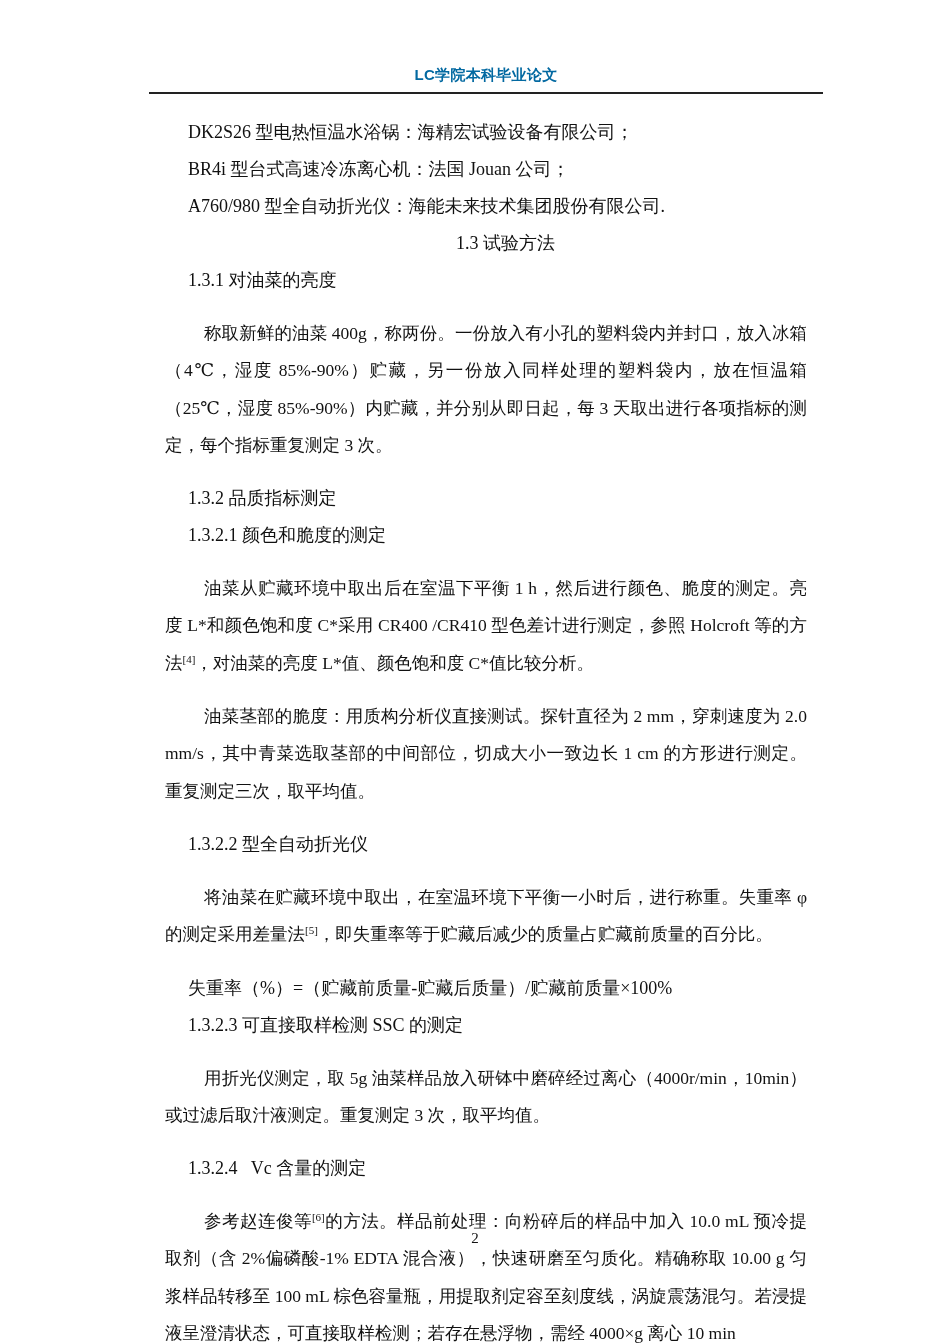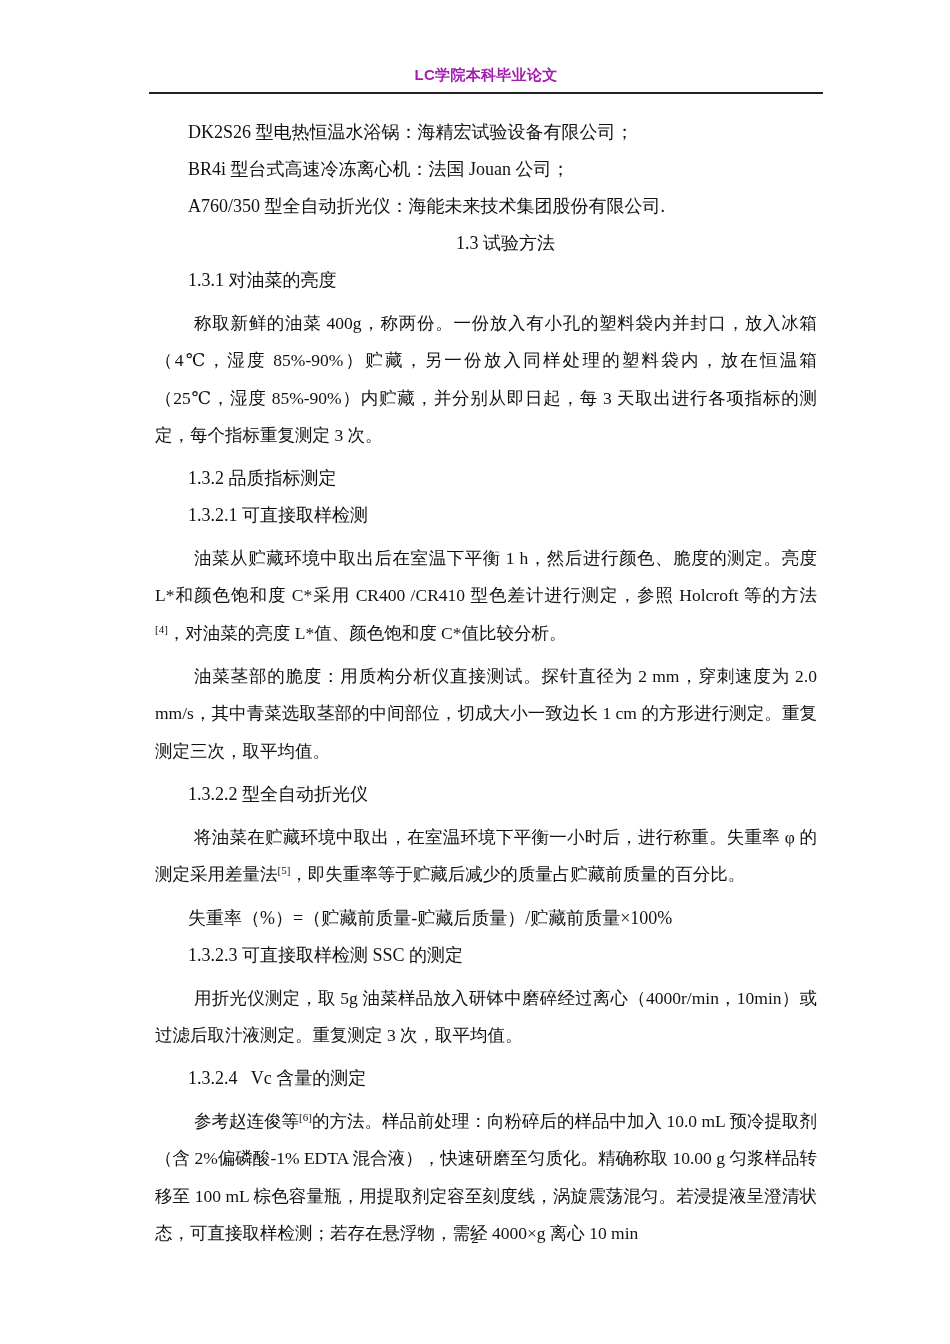--- a/index.html
+++ b/index.html
@@ -23,21 +23,21 @@
       height: 28px;
       border-bottom: 2px solid #222222;
       text-align: center;
     }
     .page-header-title {
       font-family: "Liberation Sans", "DejaVu Sans", sans-serif;
       font-weight: bold;
       font-size: 15px;
       line-height: 22px;
       letter-spacing: 0.3px;
-      color: #a21caf;
+      color: #0369a1;
     }
     .body {
       position: absolute;
       left: 149px;
       top: 114px;
       width: 674px;
     }
     .line {
       font-size: 18px;
       line-height: 37px;
@@ -45,21 +45,21 @@
       white-space: nowrap;
       overflow: visible;
     }
     .indent { padding-left: 39px; }
     .para {
       font-size: 17.5px;
       line-height: 37.3px;
       text-indent: 39px;
       text-align: justify;
       text-justify: inter-character;
-      margin: 6px;
+      margin: 16px;
     }
     .heading-bold {
       font-weight: normal;
       font-family: "Liberation Serif", "DejaVu Serif", serif;
       text-align: center;
     }
     sup {
       font-size: 11px;
       line-height: 0;
       vertical-align: 6px;
@@ -77,29 +77,29 @@
 </head>
 <body>
 
 <div class="page-header">
   <span class="page-header-title">LC学院本科毕业论文</span>
 </div>
 
 <div class="body">
   <div class="line indent">DK2S26 型电热恒温水浴锅：海精宏试验设备有限公司；</div>
   <div class="line indent">BR4i 型台式高速冷冻离心机：法国 Jouan 公司；</div>
-  <div class="line indent">A760/350 型全自动折光仪：海能未来技术集团股份有限公司.</div>
+  <div class="line indent">A760/980 型全自动折光仪：海能未来技术集团股份有限公司.</div>
 
   <div class="line indent heading-bold">1.3  试验方法</div>
 
   <div class="line indent">1.3.1  对油菜的亮度</div>
   <p class="para">称取新鲜的油菜 400g，称两份。一份放入有小孔的塑料袋内并封口，放入冰箱（4℃，湿度 85%-90%）贮藏，另一份放入同样处理的塑料袋内，放在恒温箱（25℃，湿度 85%-90%）内贮藏，并分别从即日起，每 3 天取出进行各项指标的测定，每个指标重复测定 3 次。</p>
 
   <div class="line indent">1.3.2  品质指标测定</div>
-  <div class="line indent">1.3.2.1  可直接取样检测</div>
+  <div class="line indent">1.3.2.1  颜色和脆度的测定</div>
   <p class="para"><span>油菜从贮藏环境中取出后在室温下平衡 1 h，然后进行颜色、脆度的测定。亮度 L*和颜色饱和度 C*采用 CR400 /CR410 型色差计进行测定，参照 Holcroft 等的方法</span><sup>[4]</sup><span>，对油菜的亮度 L*值、颜色饱和度 C*值比较分析。</span></p>
   <p class="para">油菜茎部的脆度：用质构分析仪直接测试。探针直径为 2 mm，穿刺速度为 2.0 mm/s，其中青菜选取茎部的中间部位，切成大小一致边长 1 cm 的方形进行测定。重复测定三次，取平均值。</p>
 
   <div class="line indent">1.3.2.2  型全自动折光仪</div>
   <p class="para"><span>将油菜在贮藏环境中取出，在室温环境下平衡一小时后，进行称重。失重率 φ 的测定采用差量法</span><sup>[5]</sup><span>，即失重率等于贮藏后减少的质量占贮藏前质量的百分比。</span></p>
   <div class="line indent">失重率（%）=（贮藏前质量-贮藏后质量）/贮藏前质量×100%</div>
 
   <div class="line indent">1.3.2.3  可直接取样检测 SSC 的测定</div>
   <p class="para">用折光仪测定，取 5g 油菜样品放入研钵中磨碎经过离心（4000r/min，10min）或过滤后取汁液测定。重复测定 3 次，取平均值。</p>
 

